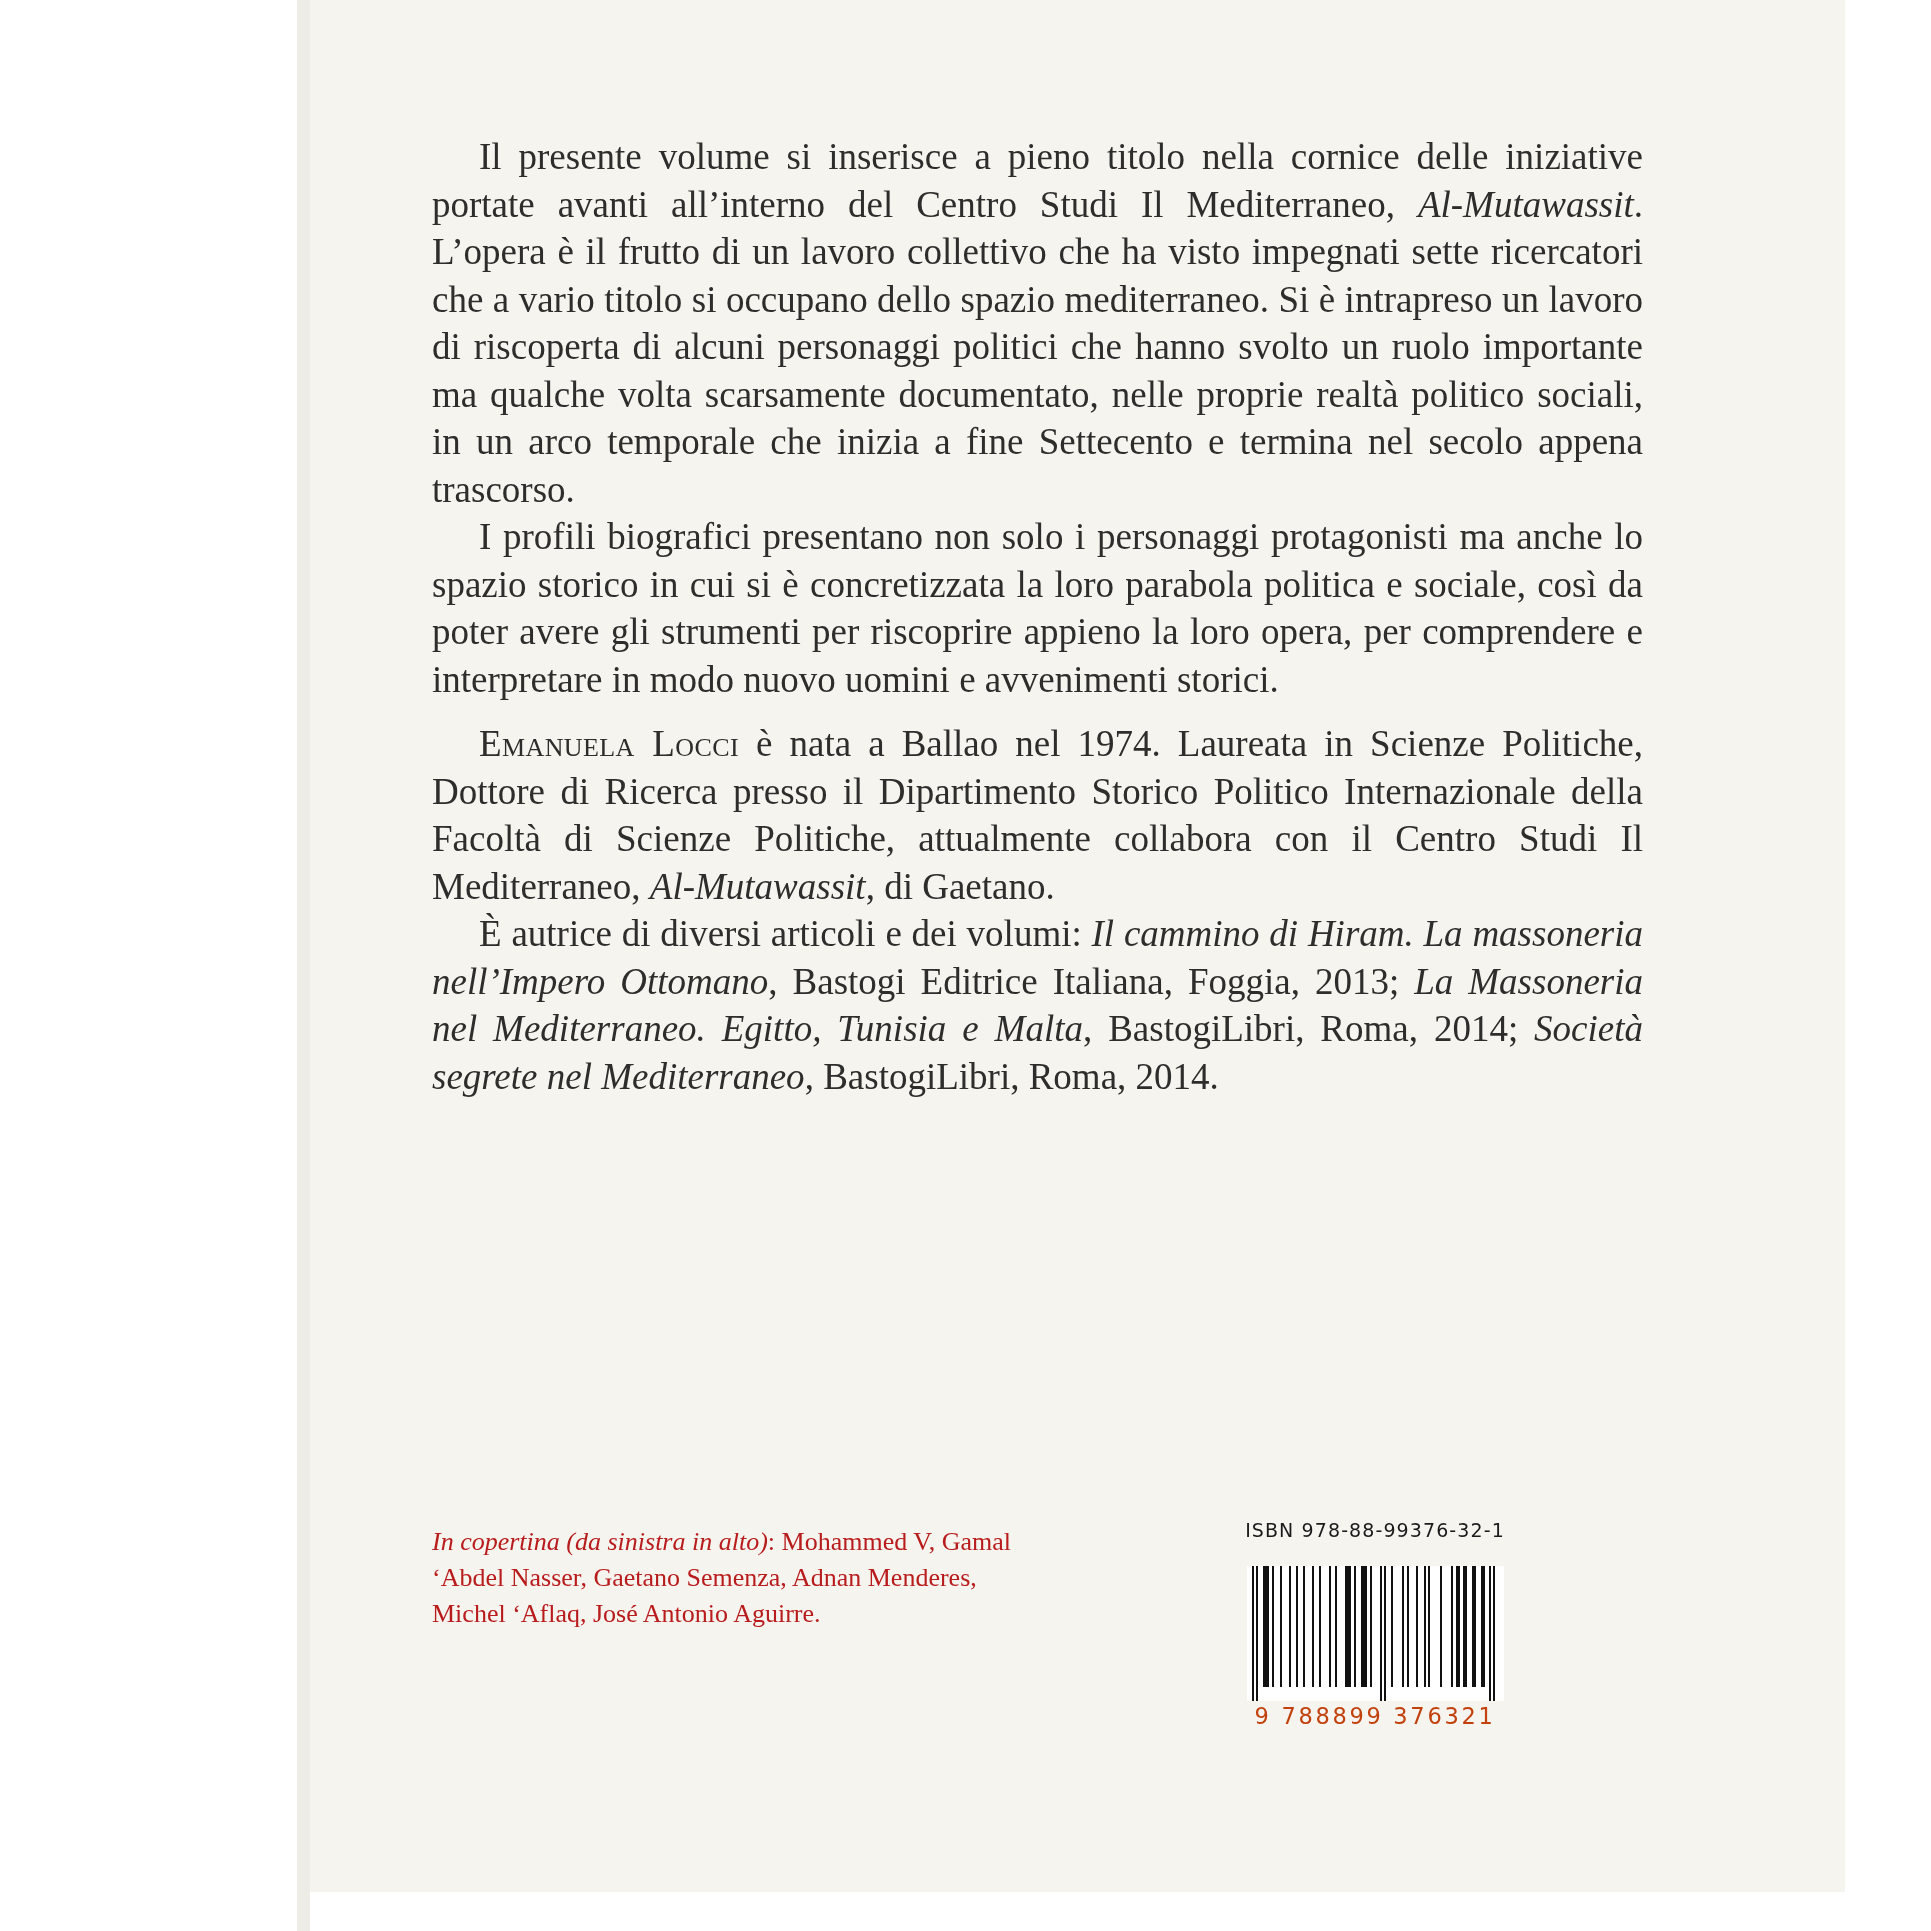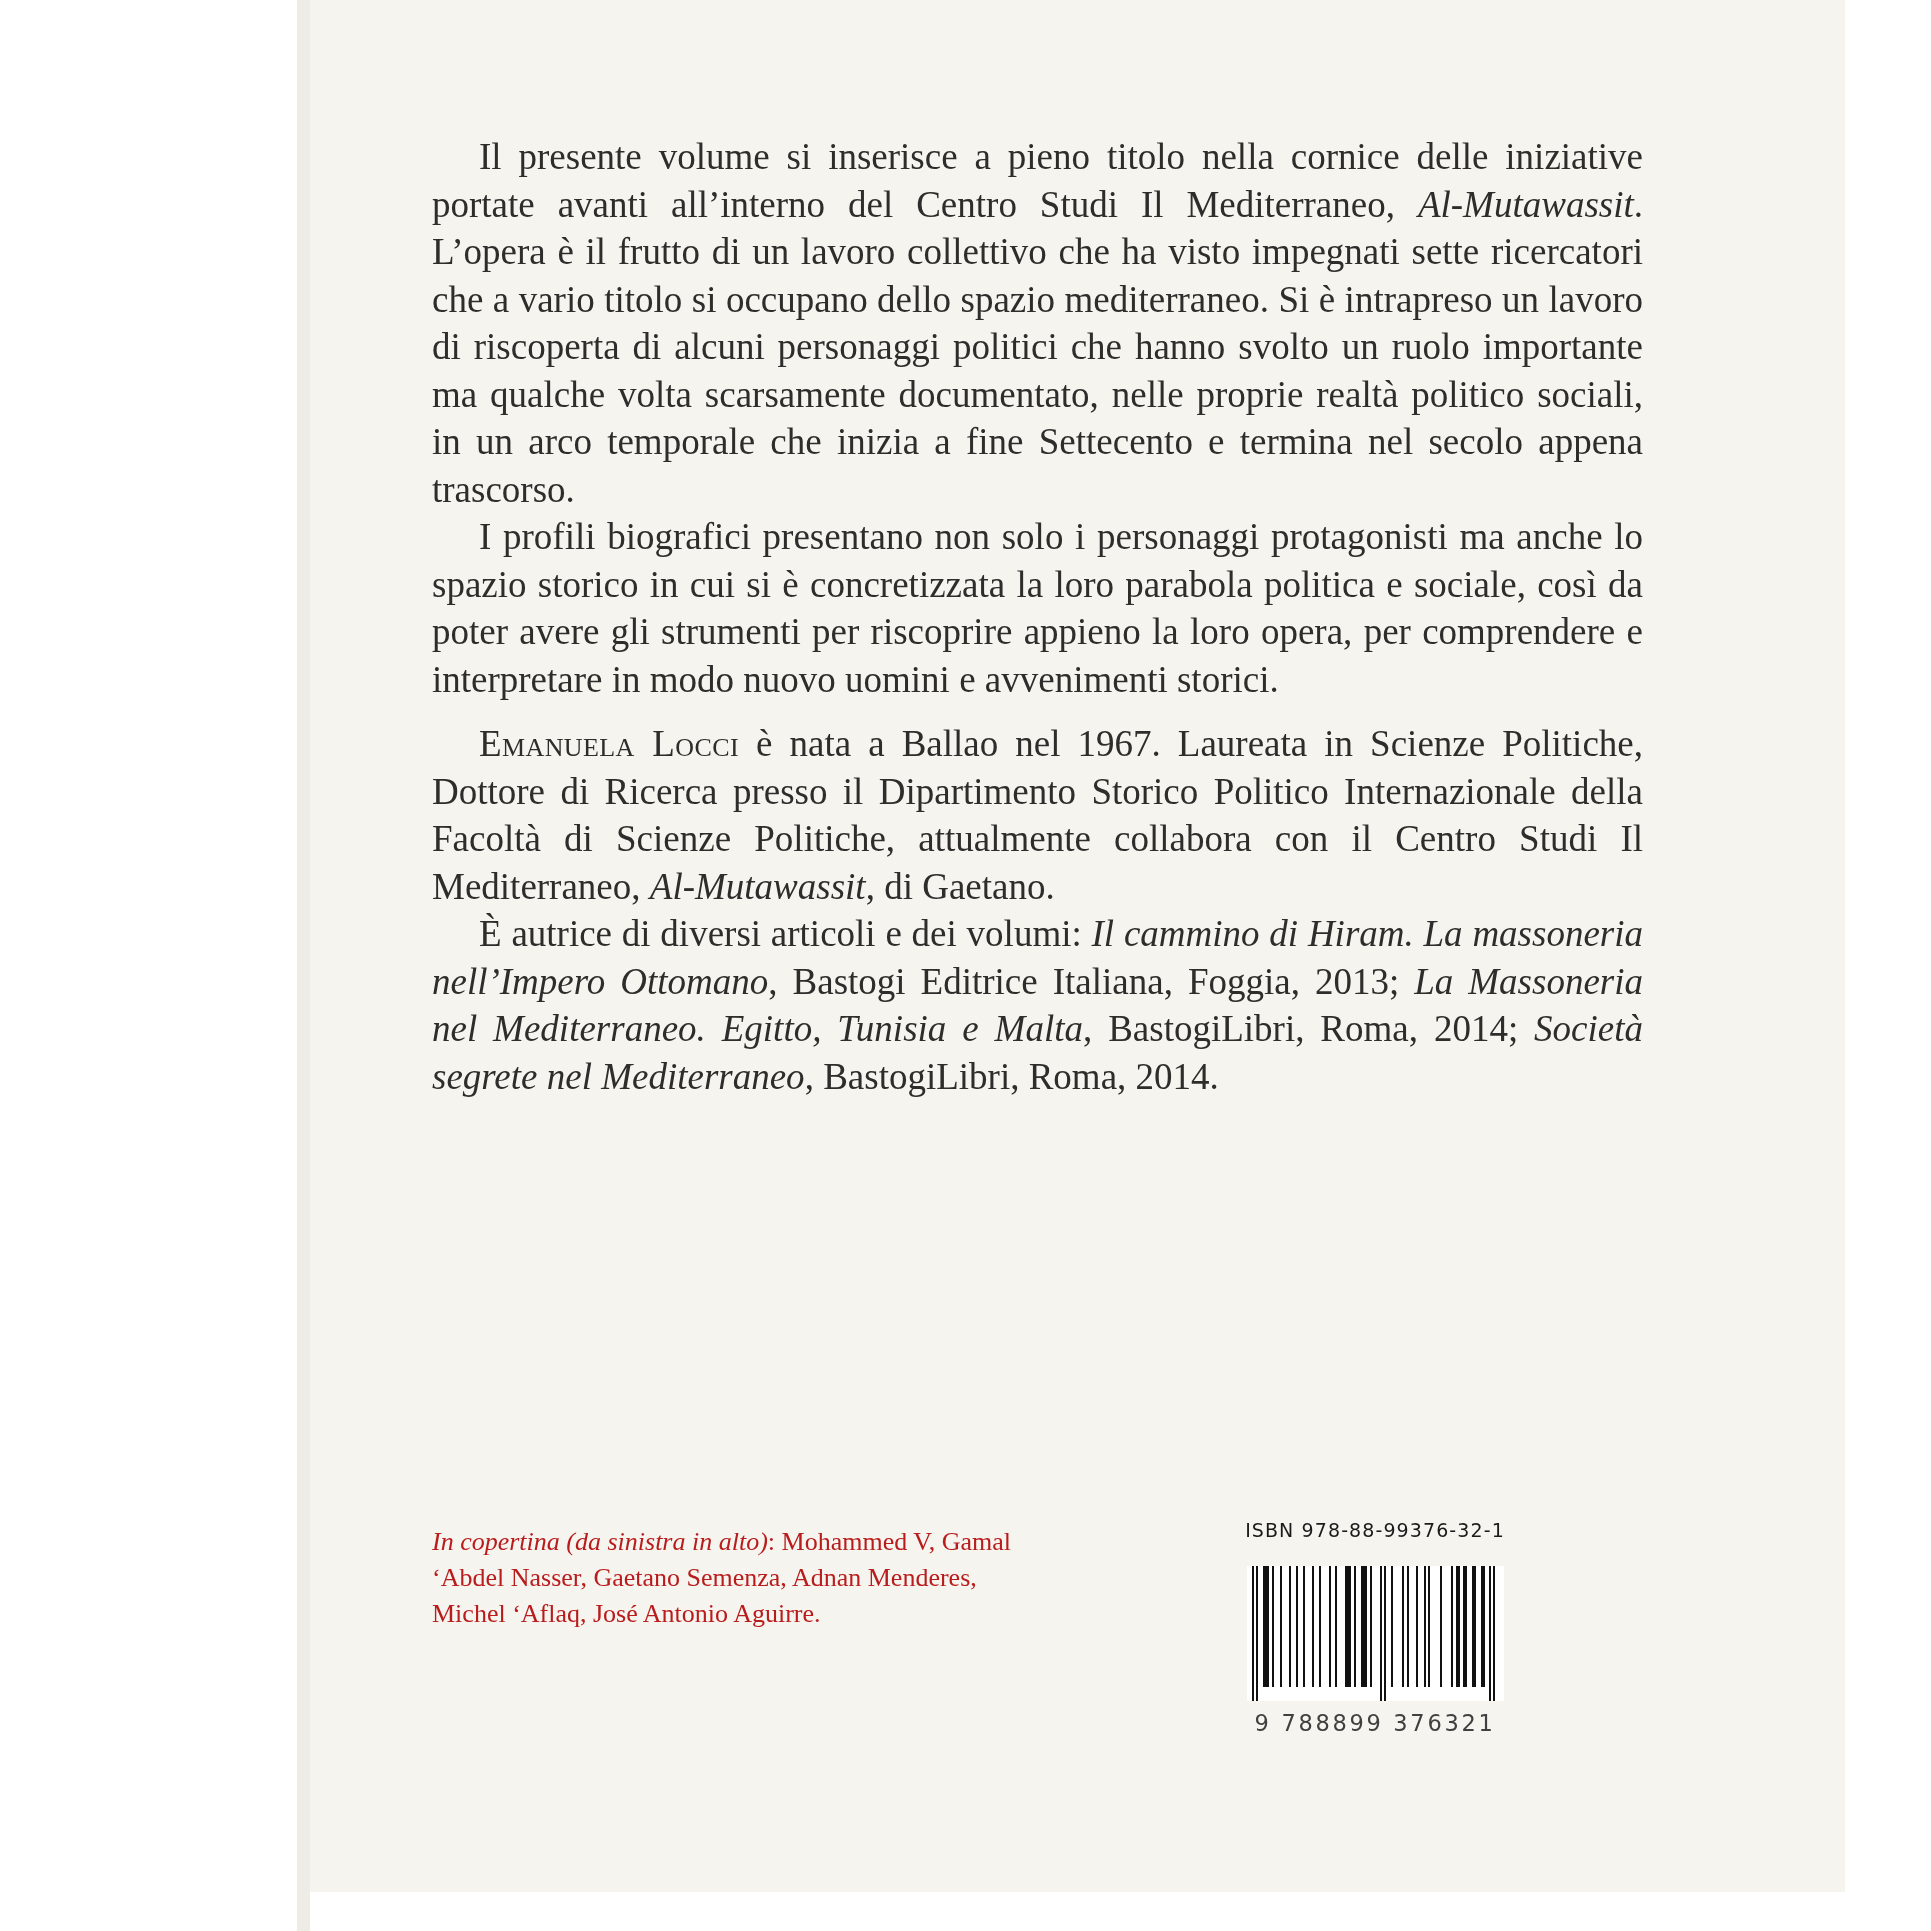--- a/index.html
+++ b/index.html
@@ -111,42 +111,42 @@
   #barcode .bar {
     position: absolute;
     top: 0;
     background: #111111;
   }
 
   #barcode-digits {
     font-family: "DejaVu Sans", sans-serif;
     font-size: 22.5px;
     letter-spacing: 2.7px;
-    color: #404040;
-    margin-top: 9px;
+    color: #c2410c;
+    margin-top: 2px;
     white-space: nowrap;
   }
 </style>
 </head>
 <body>
 
 <div id="cover">
 
   <div id="spine-shade"></div>
 
   <div class="text-block" id="blurb">
     <p class="para">
       <span>Il presente volume si inserisce a pieno titolo nella cornice delle iniziative portate avanti all’interno del Centro Studi Il Mediterraneo, </span><span class="it">Al-Mutawassit</span><span>. L’opera è il frutto di un lavoro collettivo che ha visto impegnati sette ricercatori che a vario titolo si occupano dello spazio mediterraneo. Si è intrapreso un lavoro di riscoperta di alcuni personaggi politici che hanno svolto un ruolo importante ma qualche volta scarsamente documentato, nelle proprie realtà politico sociali, in un arco temporale che inizia a fine Settecento e termina nel secolo appena trascorso.</span>
     </p>
     <p class="para">I profili biografici presentano non solo i personaggi protagonisti ma anche lo spazio storico in cui si è concretizzata la loro parabola politica e sociale, così da poter avere gli strumenti per riscoprire appieno la loro opera, per comprendere e interpretare in modo nuovo uomini e avvenimenti storici.</p>
   </div>
 
   <div class="text-block" id="bio">
     <p class="para">
-      <span class="smallcaps">Emanuela Locci</span><span> è nata a Ballao nel 1967. Laureata in Scienze Politiche, Dottore di Ricerca presso il Dipartimento Storico Politico Internazionale della Facoltà di Scienze Politiche, attualmente collabora con il Centro Studi Il Mediterraneo, </span><span class="it">Al-Mutawassit</span><span>, di Gaetano.</span>
+      <span class="smallcaps">Emanuela Locci</span><span> è nata a Ballao nel 1974. Laureata in Scienze Politiche, Dottore di Ricerca presso il Dipartimento Storico Politico Internazionale della Facoltà di Scienze Politiche, attualmente collabora con il Centro Studi Il Mediterraneo, </span><span class="it">Al-Mutawassit</span><span>, di Gaetano.</span>
     </p>
     <p class="para">
       <span>È autrice di diversi articoli e dei volumi: </span><span class="it">Il cammino di Hiram. La massoneria nell’Impero Ottomano</span><span>, Bastogi Editrice Italiana, Foggia, 2013; </span><span class="it">La Massoneria nel Mediterraneo. Egitto, Tunisia e Malta</span><span>, BastogiLibri, Roma, 2014; </span><span class="it">Società segrete nel Mediterraneo</span><span>, BastogiLibri, Roma, 2014.</span>
     </p>
   </div>
 
   <div id="cover-credit">
     <span class="it">In copertina (da sinistra in alto)</span><span>: Mohammed V, Gamal ‘Abdel Nasser, Gaetano Semenza, Adnan Menderes, Michel ‘Aflaq, José Antonio Aguirre.</span>
   </div>
 

